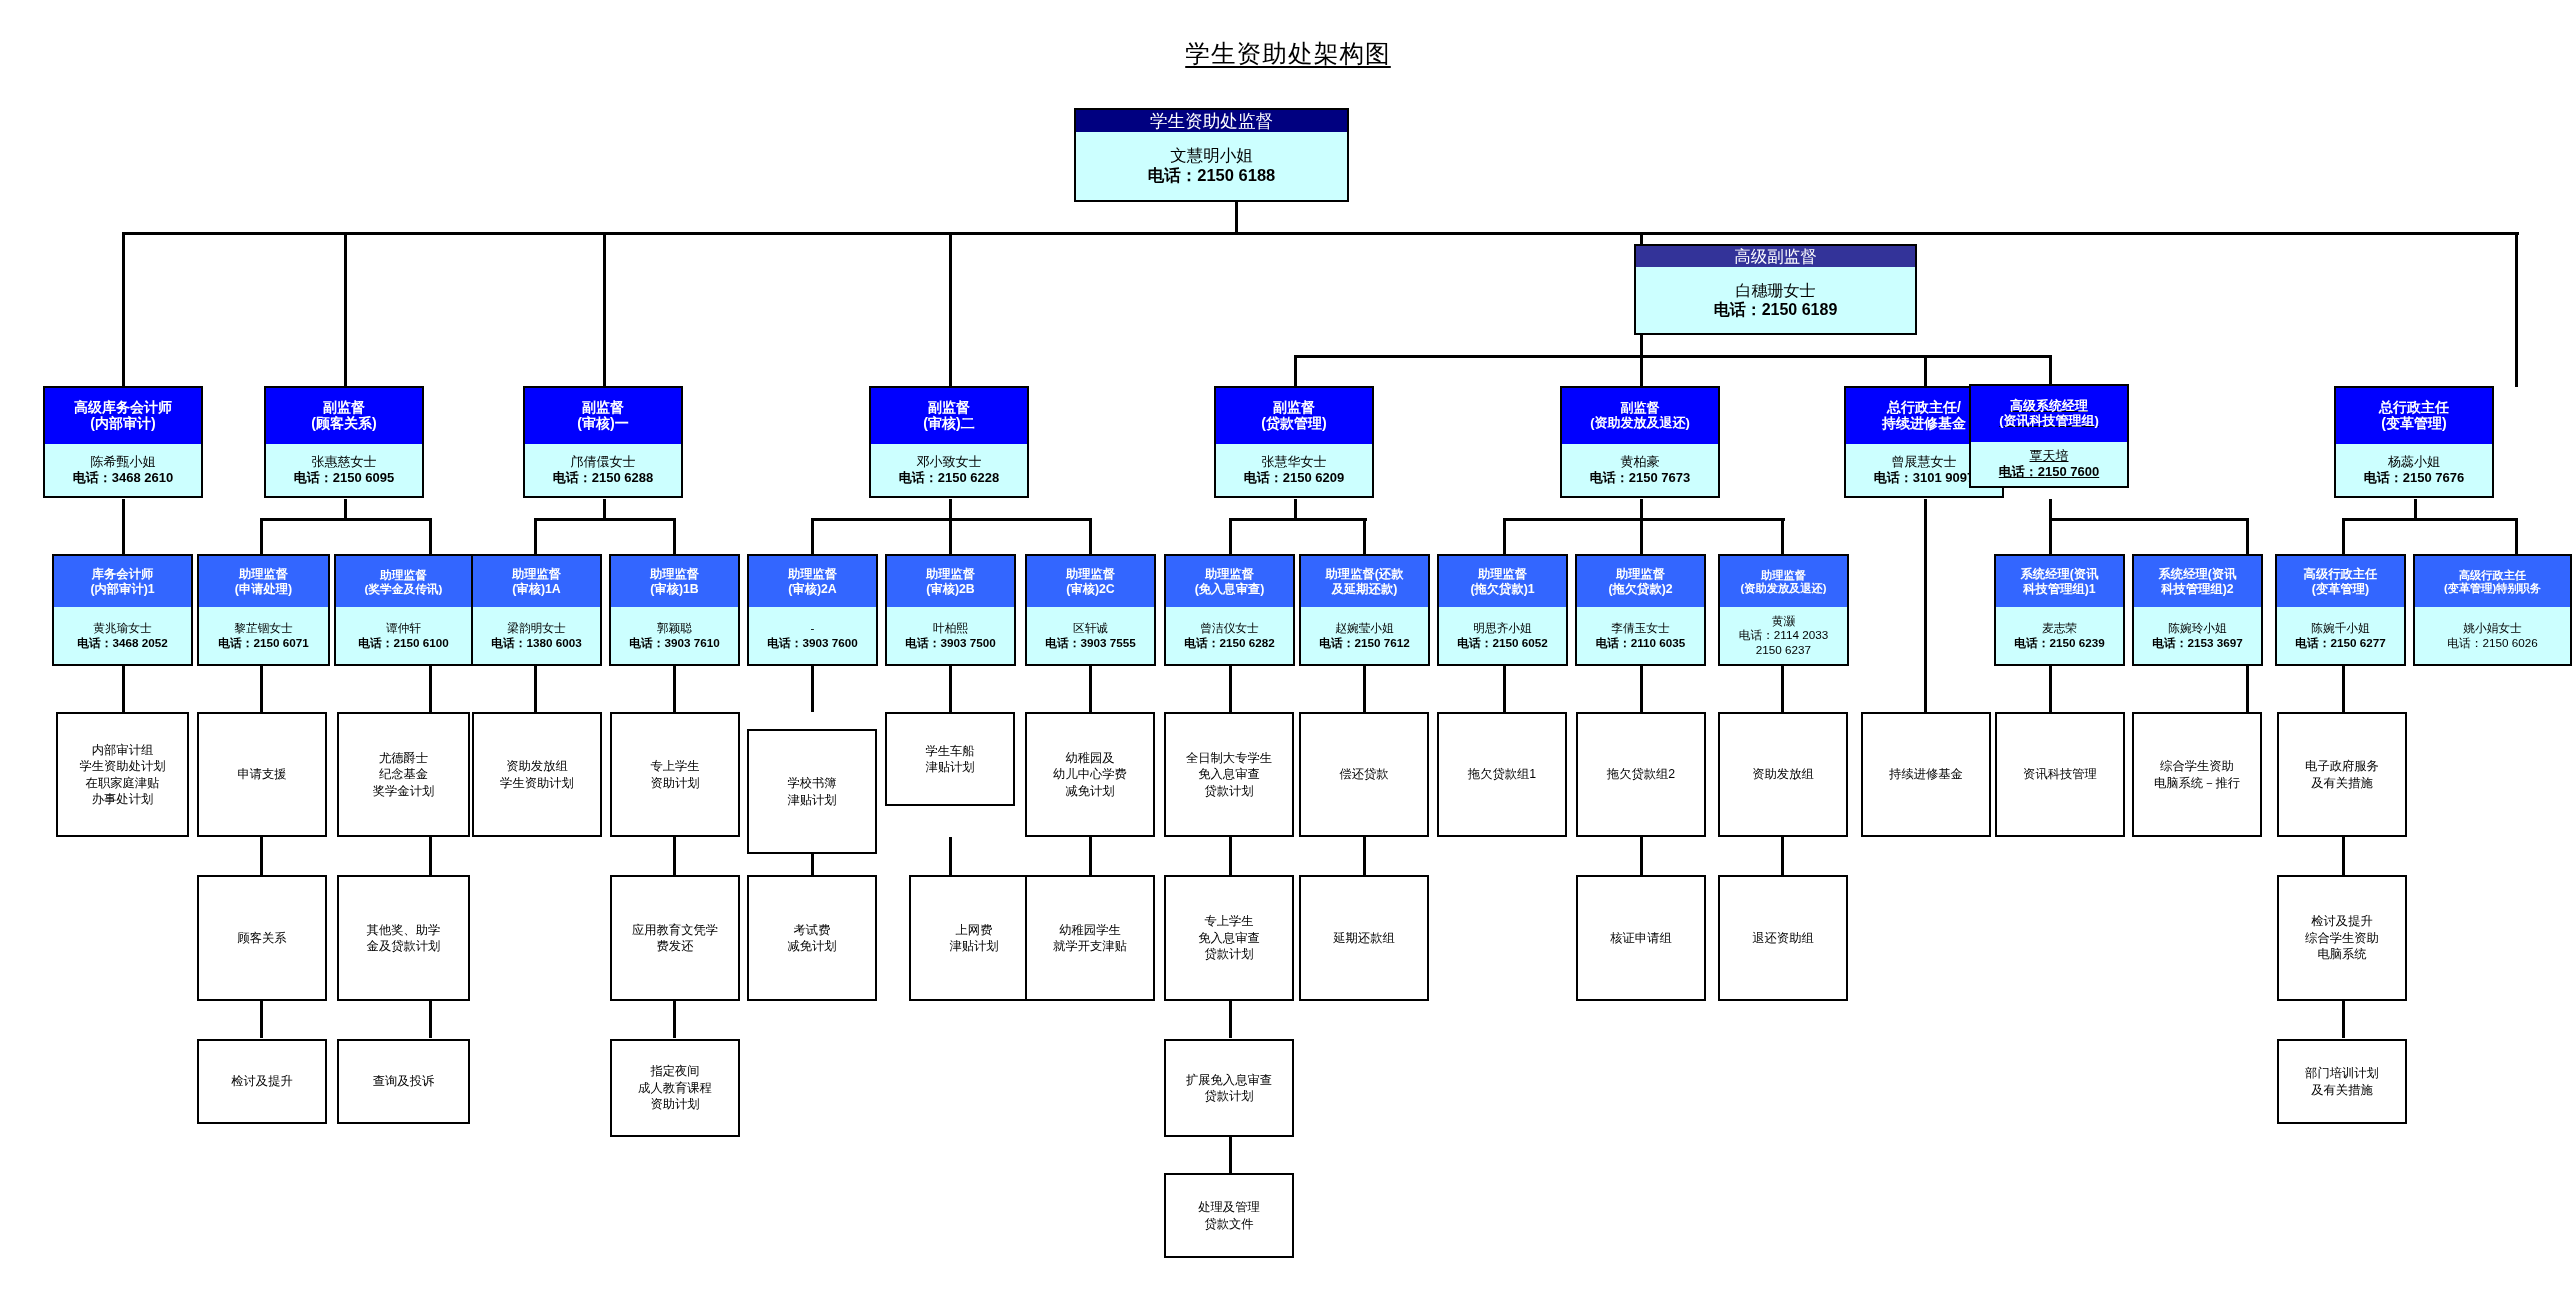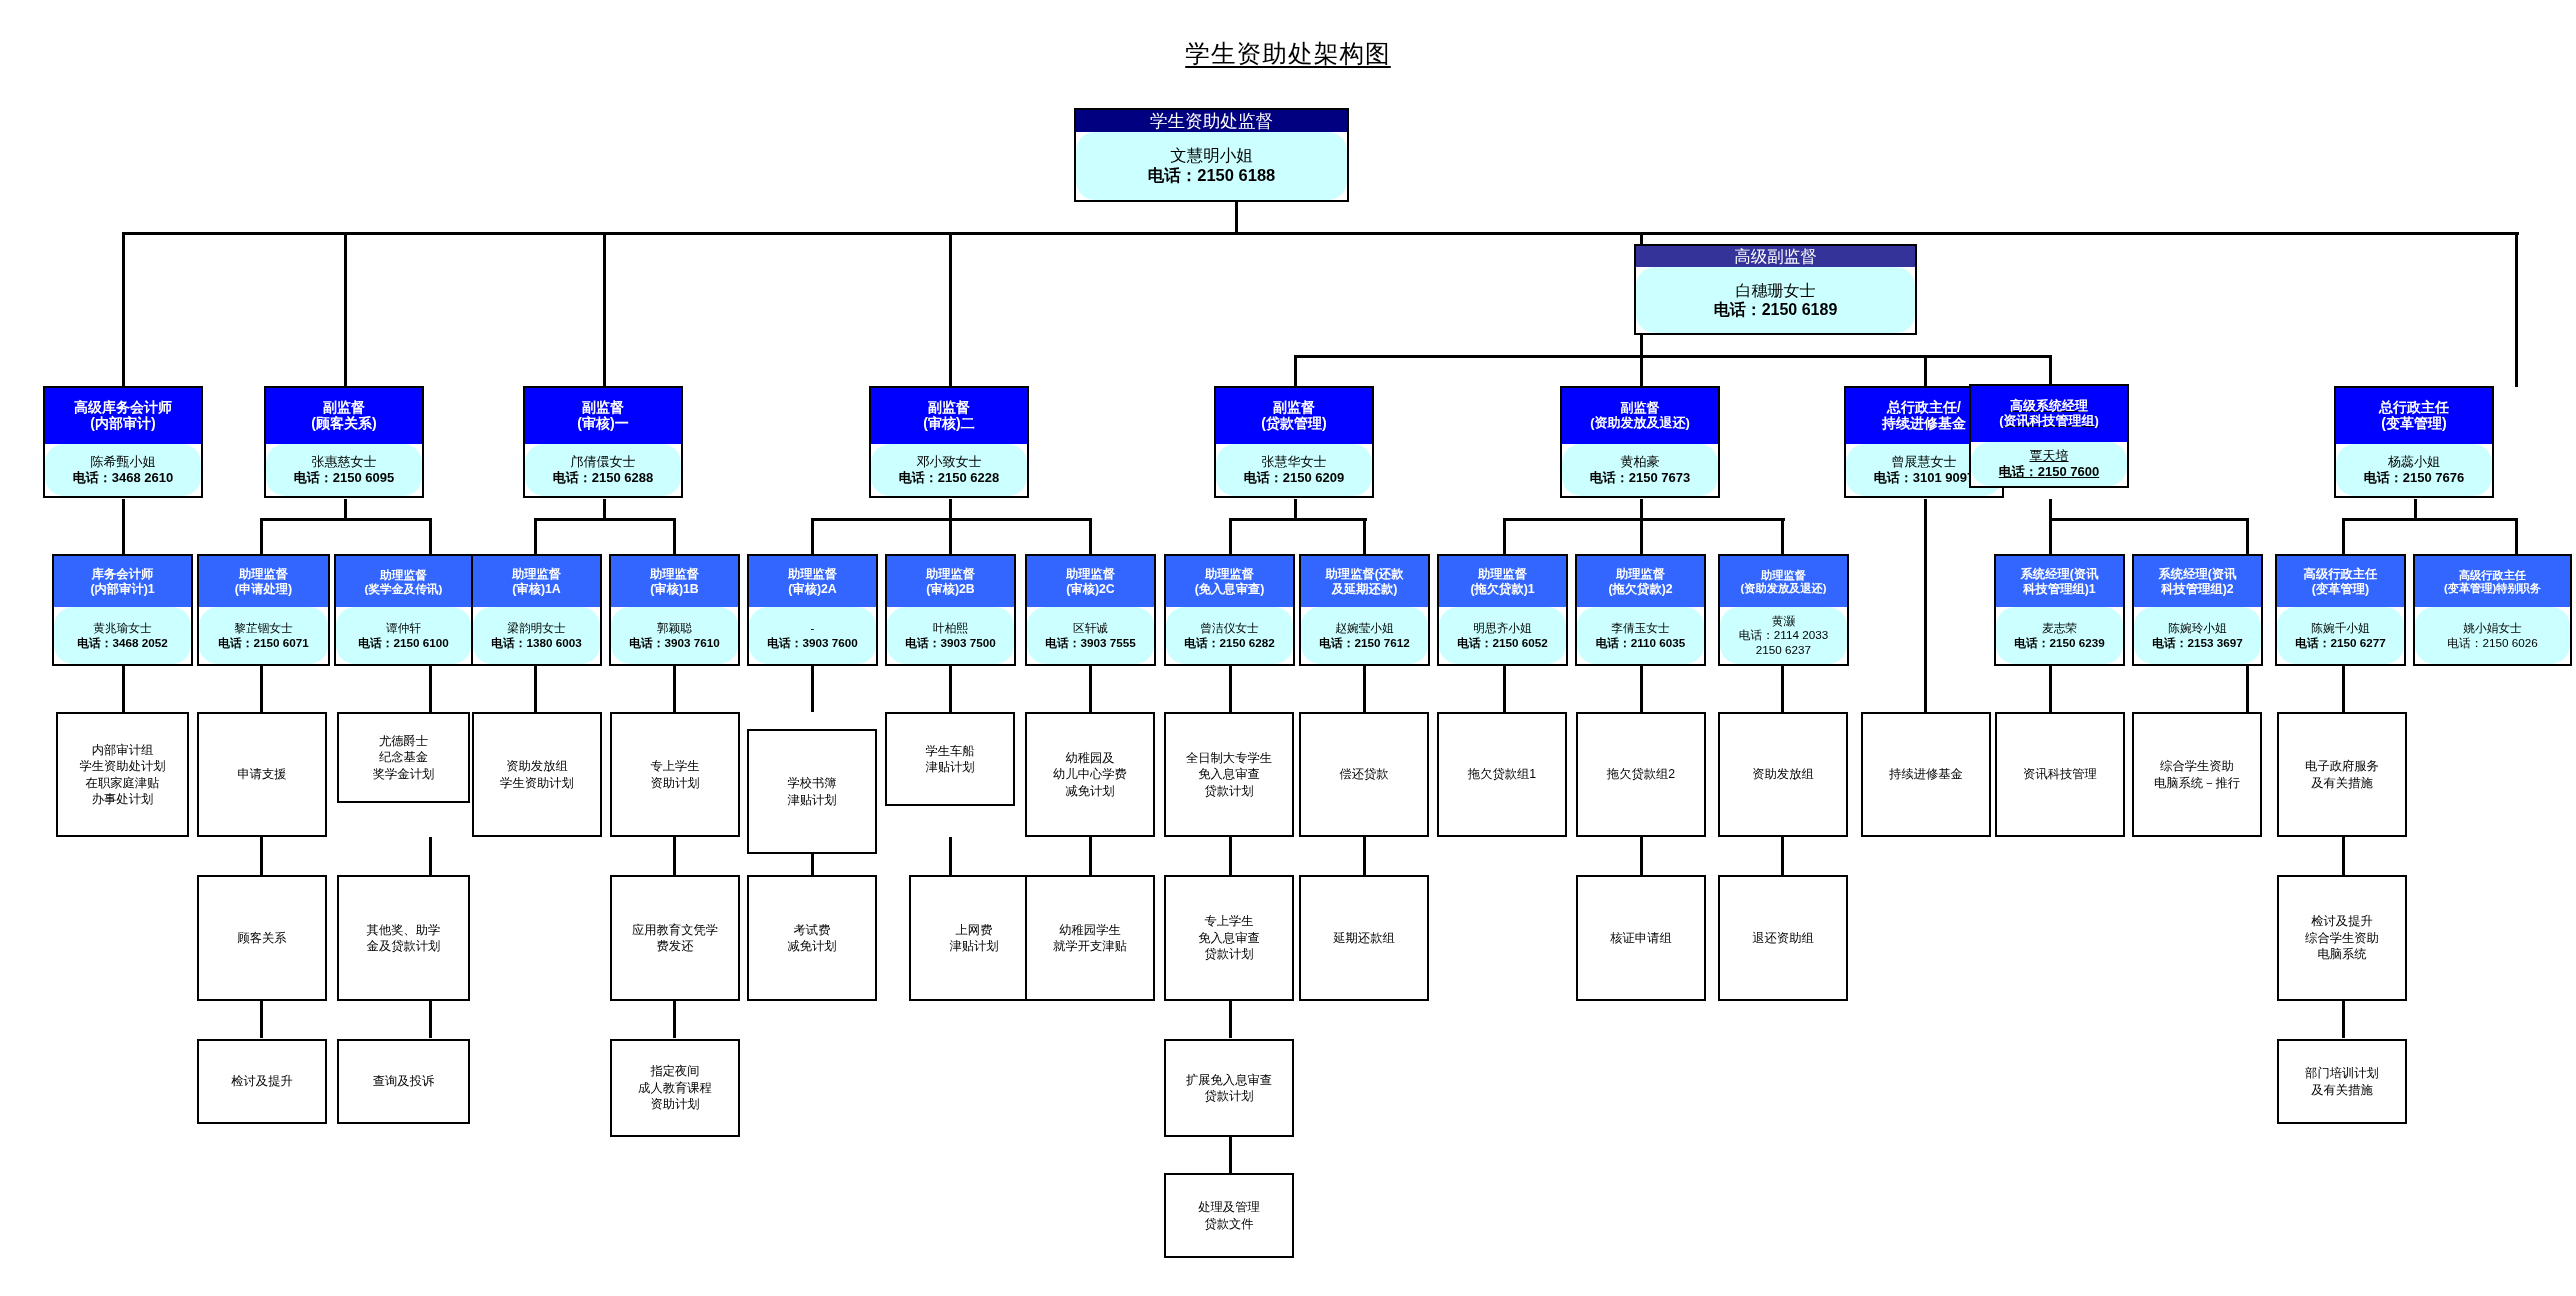--- a/index.html
+++ b/index.html
@@ -57,21 +57,20 @@
     width:100%;
     display:flex;
     flex-direction:column;
     align-items:center;
     justify-content:center;
     text-align:center;
     background:#ccffff;
     line-height:1.2;
     padding:1.1px 1.6px;
     white-space:pre-line;
-    border-radius:19px;
   }
   .node .body .pname{display:block;}
   .node .body .ptel{display:block;font-weight:bold;}
 
   
   .lvl1 .hdr{background:#000080;font-size:17.6px;}
   .lvl1 .body{font-size:16.5px;}
   .lvl2 .hdr{background:#333399;font-size:16.5px;}
   .lvl2 .body{font-size:16px;}
   .lvl3 .hdr{background:#0000ff;font-size:14px;font-weight:bold;}
@@ -456,21 +455,21 @@
       <span class="pname">姚小娟女士</span>
       <span class="ptel" style="font-weight:normal;">电话：2150  6026</span>
     </div>
   </div>
 
   <div class="leaf" style="left:56px;top:712px;width:133px;height:125px;">内部审计组
 学生资助处计划
 在职家庭津贴
 办事处计划</div>
   <div class="leaf" style="left:197px;top:712px;width:130px;height:125px;">申请支援</div>
-  <div class="leaf" style="left:337px;top:712px;width:133px;height:91px;">尤德爵士
+  <div class="leaf" style="left:337px;top:712px;width:133px;height:125px;">尤德爵士
 纪念基金
 奖学金计划</div>
   <div class="leaf" style="left:472px;top:712px;width:130px;height:125px;">资助发放组
 学生资助计划</div>
   <div class="leaf" style="left:610px;top:712px;width:130px;height:125px;">专上学生
 资助计划</div>
   <div class="leaf" style="left:747px;top:712px;width:130px;height:125px;margin-top:17px;">学校书簿
 津贴计划</div>
   <div class="leaf" style="left:885px;top:712px;width:130px;height:94px;">学生车船
 津贴计划</div>

